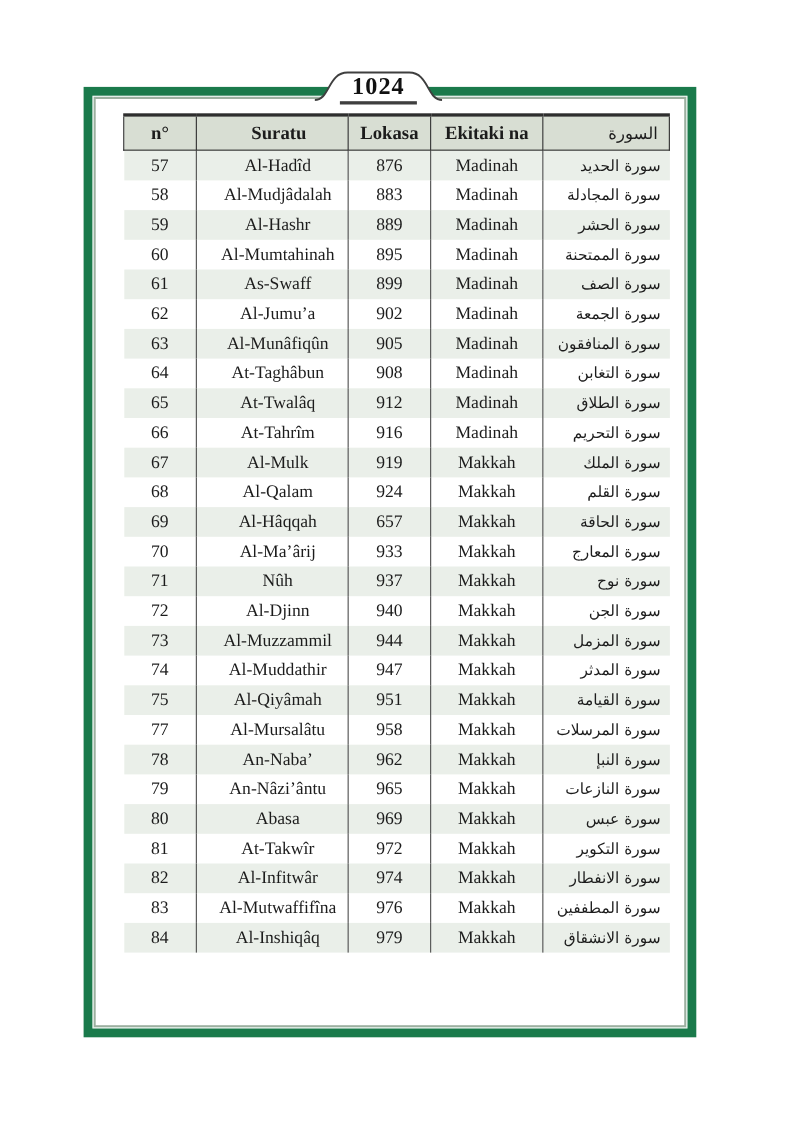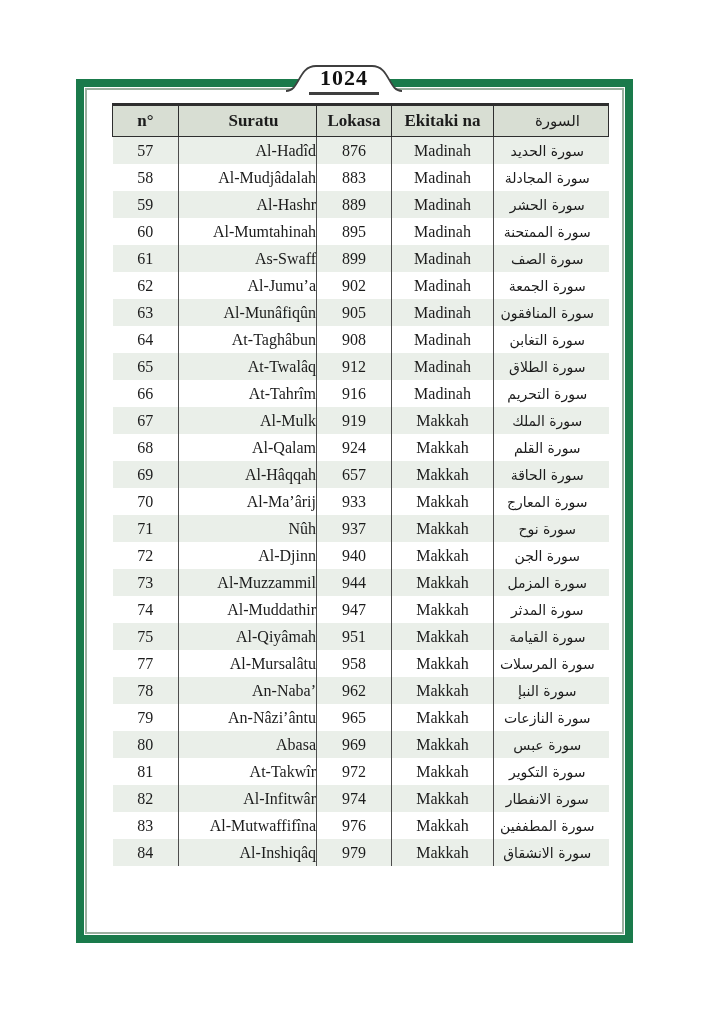--- a/index.html
+++ b/index.html
@@ -34,34 +34,34 @@
   }
   col.c-n{width:66px;} col.c-suratu{width:138px;} col.c-lokasa{width:75px;}
   col.c-ekitaki{width:102px;} col.c-arabic{width:115px;}
   thead th{
     background:#d8ded3;height:30px;font-size:17px;font-weight:bold;
     border:1.5px solid #2e2e2e;border-top-width:3px;padding:0;
   }
   th.col-n,th.col-lokasa,th.col-ekitaki{text-align:center;}
   th.col-suratu{text-align:center;padding-left:12px;}
   th.col-arabic{
-    text-align:right;padding-right:28px;
+    text-align:right;padding-right:10px;
     font-family:"DejaVu Sans", sans-serif;font-size:15px;font-weight:normal;
   }
   tbody td{
     height:27px;font-size:16px;padding:0;
     border-left:1px solid #4d4d4d;border-right:1px solid #4d4d4d;
   }
   tbody td:first-child{border-left:none;}
   tbody td:last-child{border-right:none;}
   tbody tr:nth-child(odd){background:#eaefe9;}
   td.col-n,td.col-lokasa,td.col-ekitaki{text-align:center;}
-  td.col-suratu{text-align:right;padding-left:10px;}
+  td.col-suratu{text-align:center;padding-left:10px;}
   td.col-arabic{
-    text-align:center;padding-right:8px;direction:rtl;
+    text-align:right;padding-right:8px;direction:rtl;
     font-family:"DejaVu Sans", sans-serif;font-size:14px;
   }
 </style>
 </head>
 <body>
 
 <div class="frame">
   <div class="frame-inner">
     <table class="surah">
       <colgroup>

